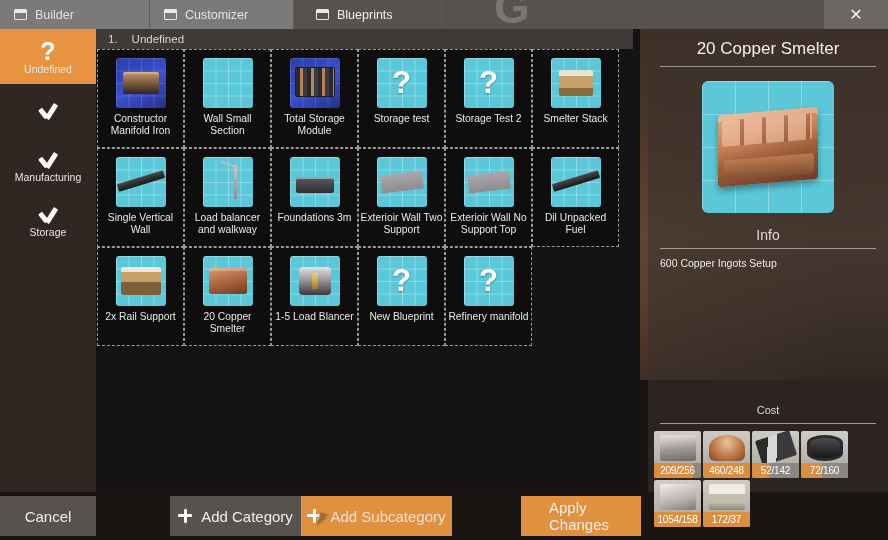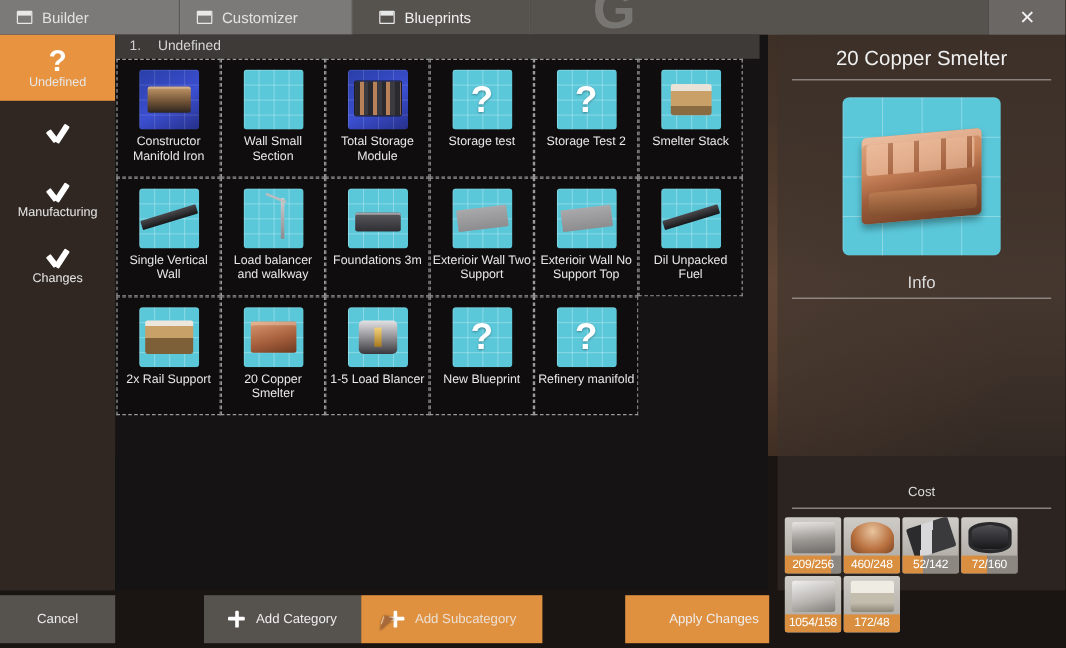--- a/index.html
+++ b/index.html
@@ -330,21 +330,21 @@
   
   .bottombar {
     position: absolute; left: 0; top: 496px;
     width: 888px; height: 44px;
   }
   .btn {
     position: absolute; top: 0;
     height: 40px;
     display: flex; align-items: center; justify-content: center;
     gap: 9px;
-    font-size: 11px;
+    font-size: 15px;
     color: #ededed;
     cursor: pointer;
   }
   .btn-cancel   { left: 0;   width: 96px;  background: #56534f; }
   .btn-addcat   { left: 170; left: 170px; width: 131px; background: #56534f; }
   .btn-addsub   { left: 301px; width: 151px; background: #e0913f; }
   .btn-apply    { left: 521px; width: 120px; background: #e0913f; padding-left: 28px; }
   .plus {
     position: relative; width: 14px; height: 14px; flex: 0 0 auto;
   }
@@ -410,21 +410,21 @@
     <div class="cat">
       <span class="check"></span>
       <span class="cat-label"></span>
     </div>
     <div class="cat">
       <span class="check"></span>
       <span class="cat-label">Manufacturing</span>
     </div>
     <div class="cat">
       <span class="check"></span>
-      <span class="cat-label">Changes</span>
+      <span class="cat-label">Storage</span>
     </div>
   </div>
 
   <div class="grid-panel">
     <div class="section-head">
       <span class="sec-num">1.</span>
       <span>Undefined</span>
     </div>
     <div class="grid">
 
@@ -553,20 +553,21 @@
   <div class="detail">
     <div class="detail-title">20 Copper Smelter</div>
     <div class="rule"></div>
 
     <div class="preview">
       <span class="ingots"></span>
     </div>
 
     <div class="info-label">Info</div>
     <div class="rule"></div>
+    <div class="info-text">600 Copper Ingots Setup</div>
 
     <div class="cost-label">Cost</div>
     <div class="cost-rule"></div>
 
     <div class="cost-grid">
       <div class="cost-item">
         <span class="cost-icon ic-plate"></span>
         <span class="cost-qty partial">209/256</span>
       </div>
       <div class="cost-item">
@@ -580,21 +581,21 @@
       <div class="cost-item">
         <span class="cost-icon ic-pipe"></span>
         <span class="cost-qty partial-low">72/160</span>
       </div>
       <div class="cost-item">
         <span class="cost-icon ic-sheet"></span>
         <span class="cost-qty">1054/158</span>
       </div>
       <div class="cost-item">
         <span class="cost-icon ic-beam"></span>
-        <span class="cost-qty">172/48</span>
+        <span class="cost-qty">172/37</span>
       </div>
     </div>
   </div>
 
   <div class="bottombar">
     <div class="btn btn-cancel">
       <span class="label">Cancel</span>
     </div>
     <div class="btn btn-addcat">
       <span class="plus"></span>

